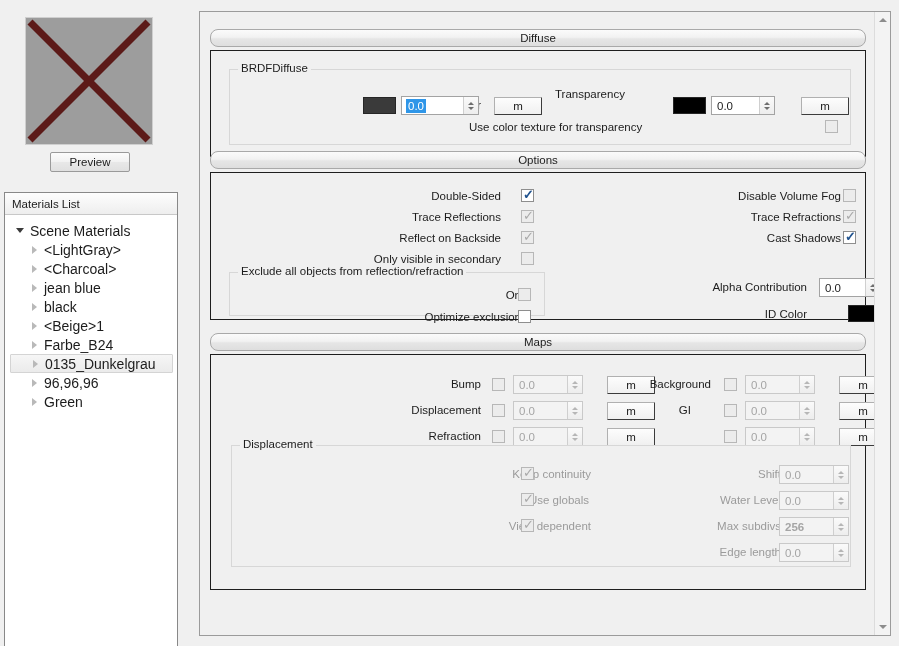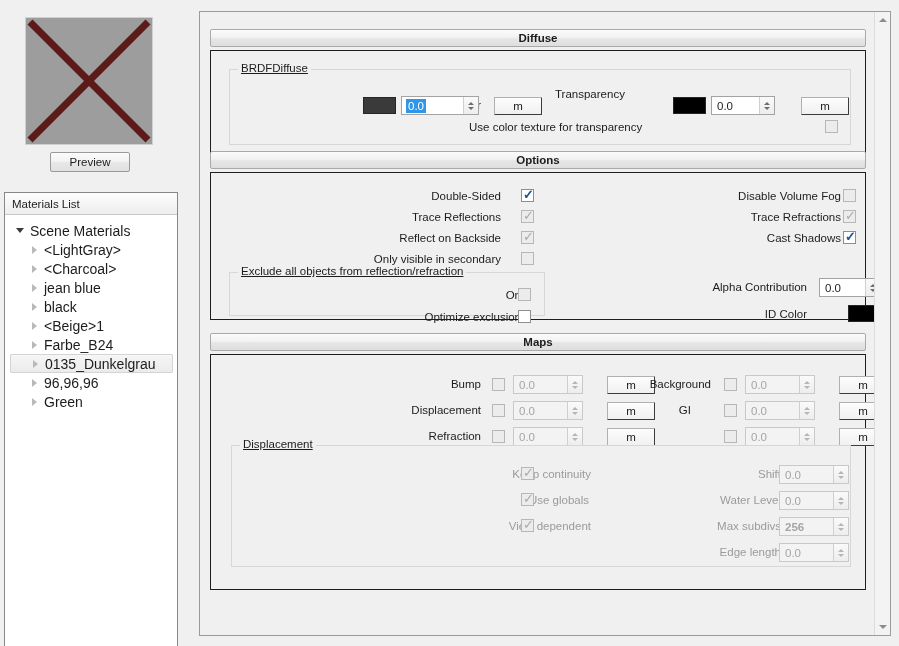--- a/index.html
+++ b/index.html
@@ -64,27 +64,27 @@
   .scroll-arrow.up{top:0;}
   .scroll-arrow.down{bottom:0;}
   .tri-up{width:0;height:0;border-left:4px solid transparent;border-right:4px solid transparent;border-bottom:4px solid #8c8c8c;}
   .tri-down{width:0;height:0;border-left:4px solid transparent;border-right:4px solid transparent;border-top:4px solid #8c8c8c;}
   #panel-body{position:absolute;left:0;top:0;width:674px;height:623px;}
 
   .rollout{position:absolute;left:10px;width:656px;}
   .rollout-header{
     height:18px;line-height:17px;text-align:center;
     background:linear-gradient(to bottom,#fbfbfb 0%,#f2f2f2 45%,#e6e6e6 55%,#dedede 100%);
-    border:1px solid #a9a9a9;border-radius:2px;
-    font-size:11.5px;color:#1c1c1c;box-sizing:border-box;cursor:default;font-weight:bold;
+    border:1px solid #a9a9a9;border-radius:8px;
+    font-size:11.5px;color:#1c1c1c;box-sizing:border-box;cursor:default;
   }
   .rollout-body{border:1px solid #1e1e1e;background:#f0f0f0;box-sizing:border-box;position:relative;margin-top:3px;}
 
   .groupbox{position:absolute;border:1px solid #d7d7d7;box-sizing:border-box;}
-  .group-title{position:absolute;top:-8px;left:8px;background:#f0f0f0;padding:0 3px;font-size:11.5px;color:#1c1c1c;text-decoration:underline;}
+  .group-title{position:absolute;top:-8px;left:8px;background:#f0f0f0;padding:0 3px;font-size:11.5px;color:#1c1c1c;}
 
   .lbl{position:absolute;font-size:11.5px;color:#1c1c1c;white-space:nowrap;text-align:right;cursor:default;}
   .lbl.dim{color:#9b9b9b;}
 
   .swatch{position:absolute;width:33px;height:17px;border:1px solid #262626;box-sizing:border-box;cursor:default;}
 
   .spin{position:absolute;height:19px;background:#fff;border:1px solid #a3a3a3;box-sizing:border-box;display:flex;align-items:center;}
   .spin.dis{background:#f3f3f3;border-color:#c9c9c9;}
   .spin .val{padding-left:5px;font-size:11.5px;color:#1c1c1c;flex:1;}
   .spin.dis .val{color:#a5a5a5;}

